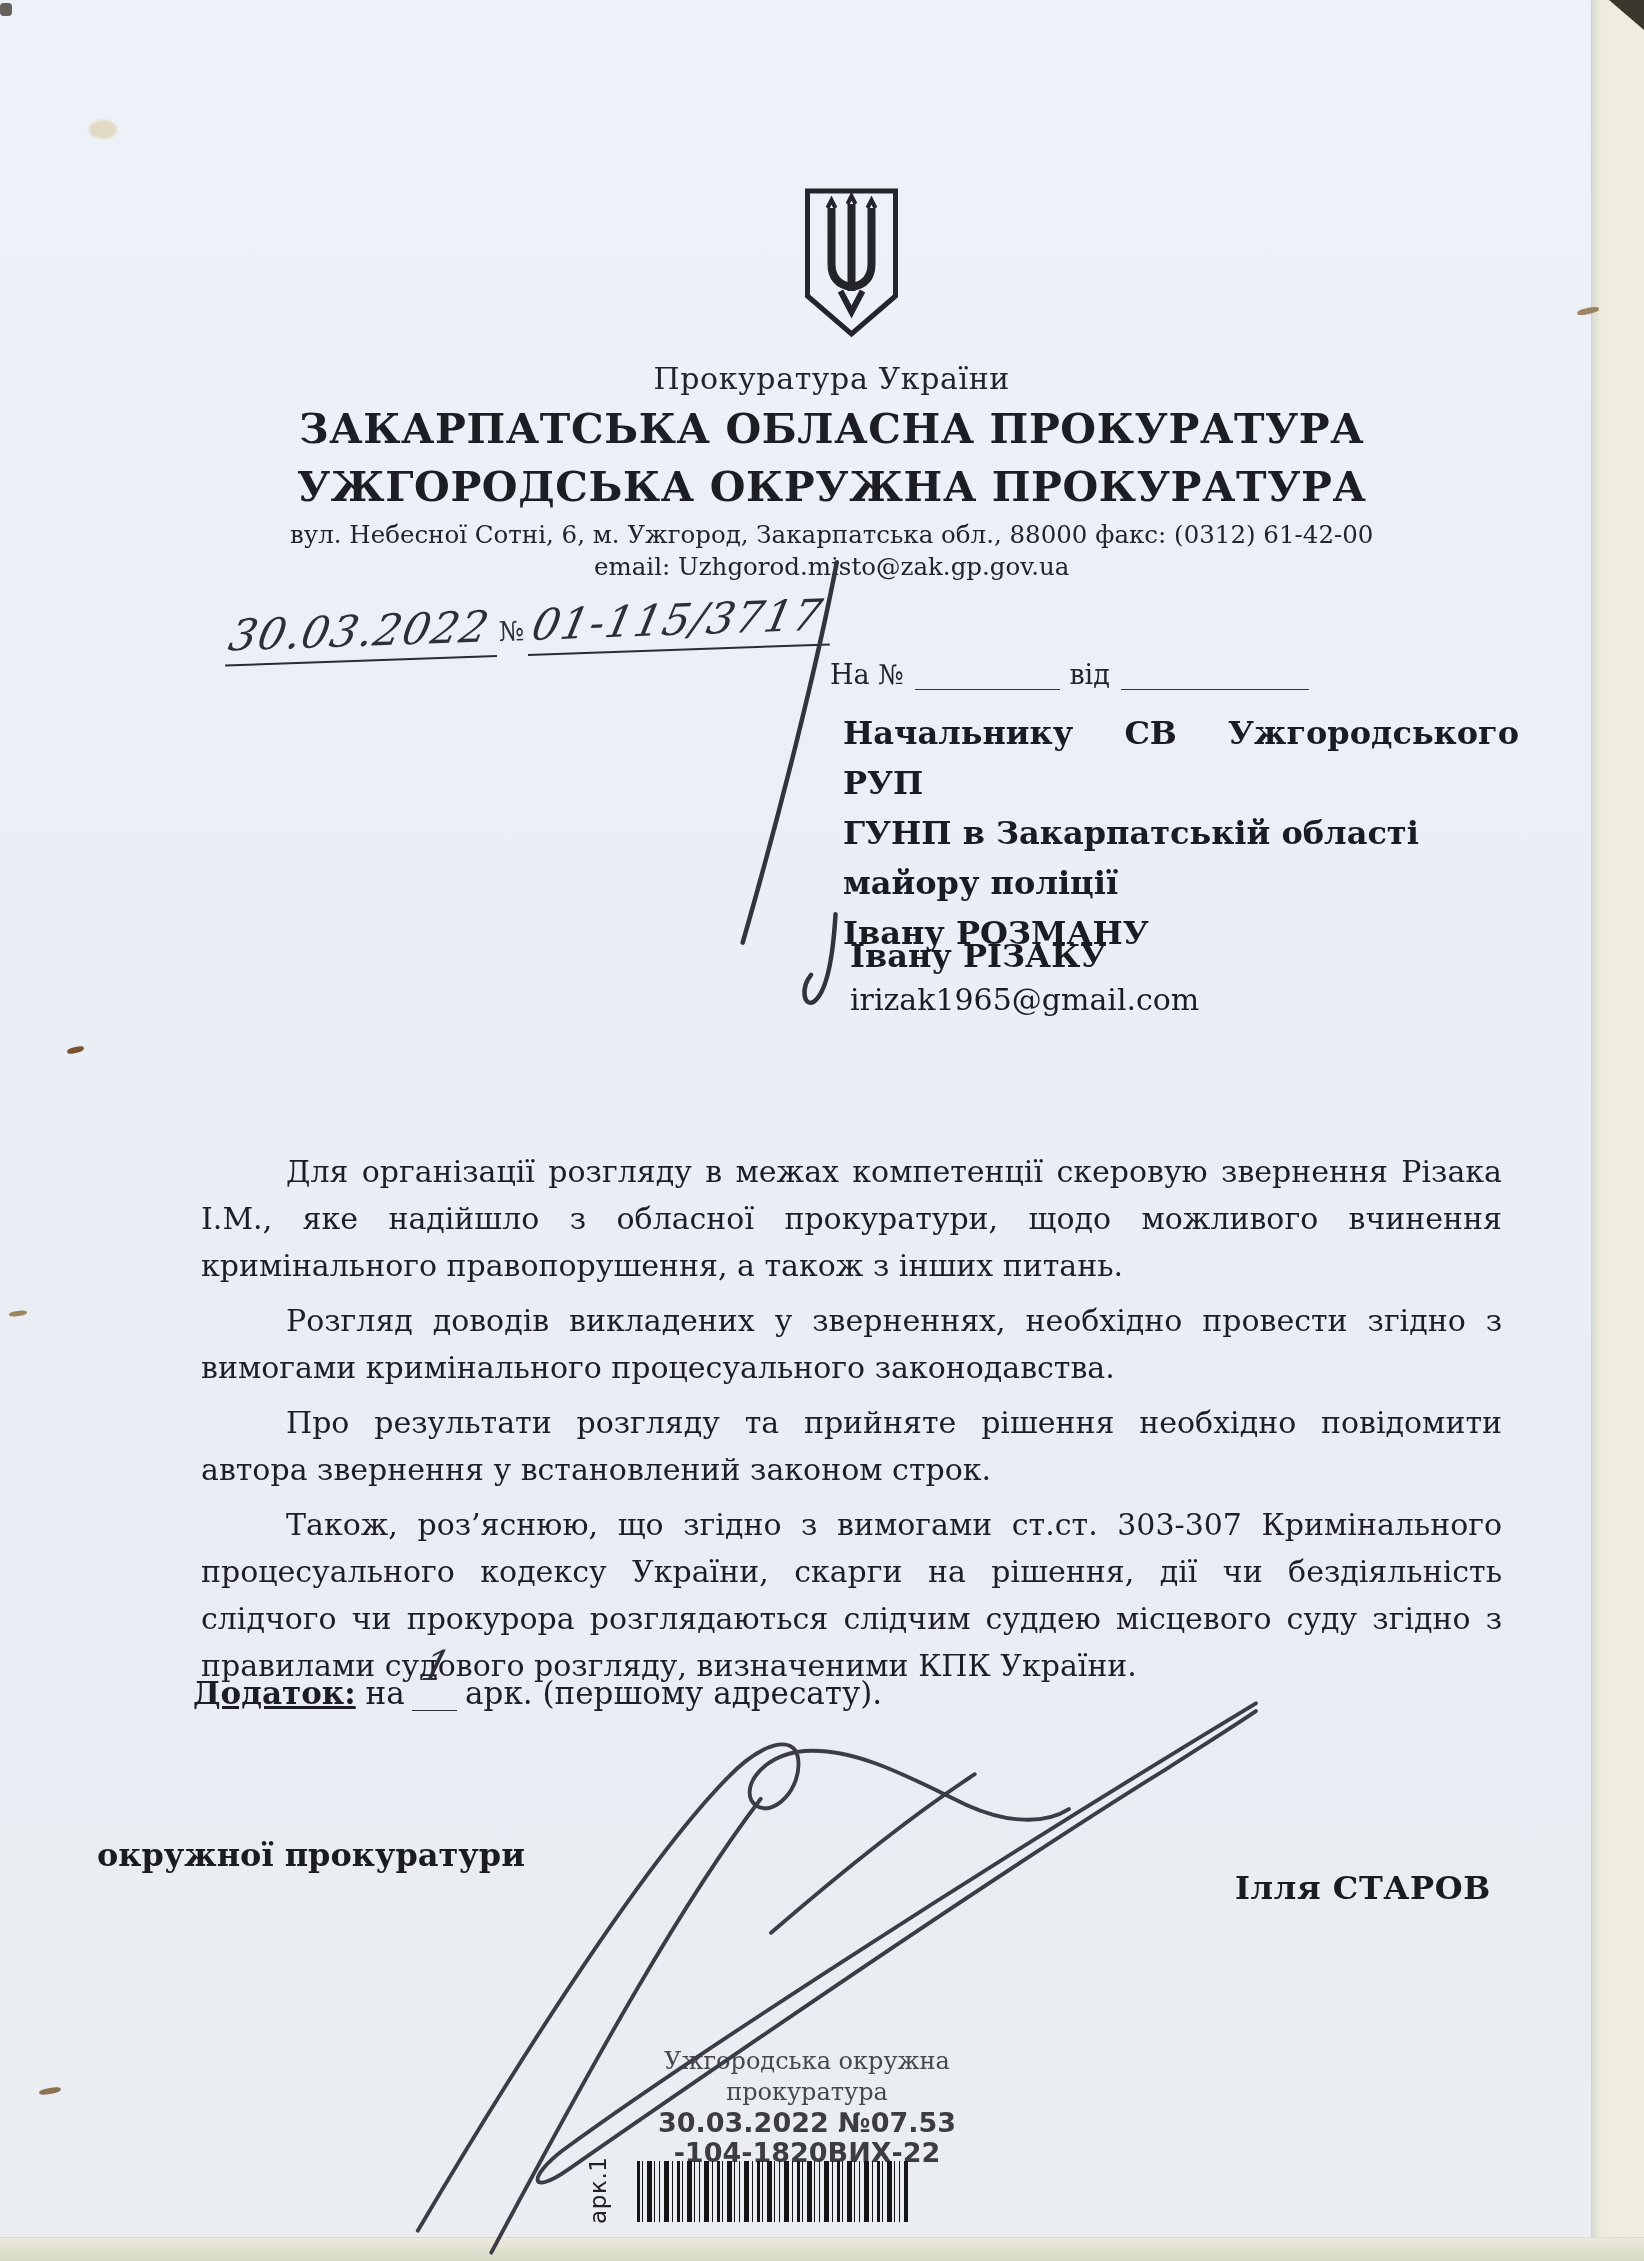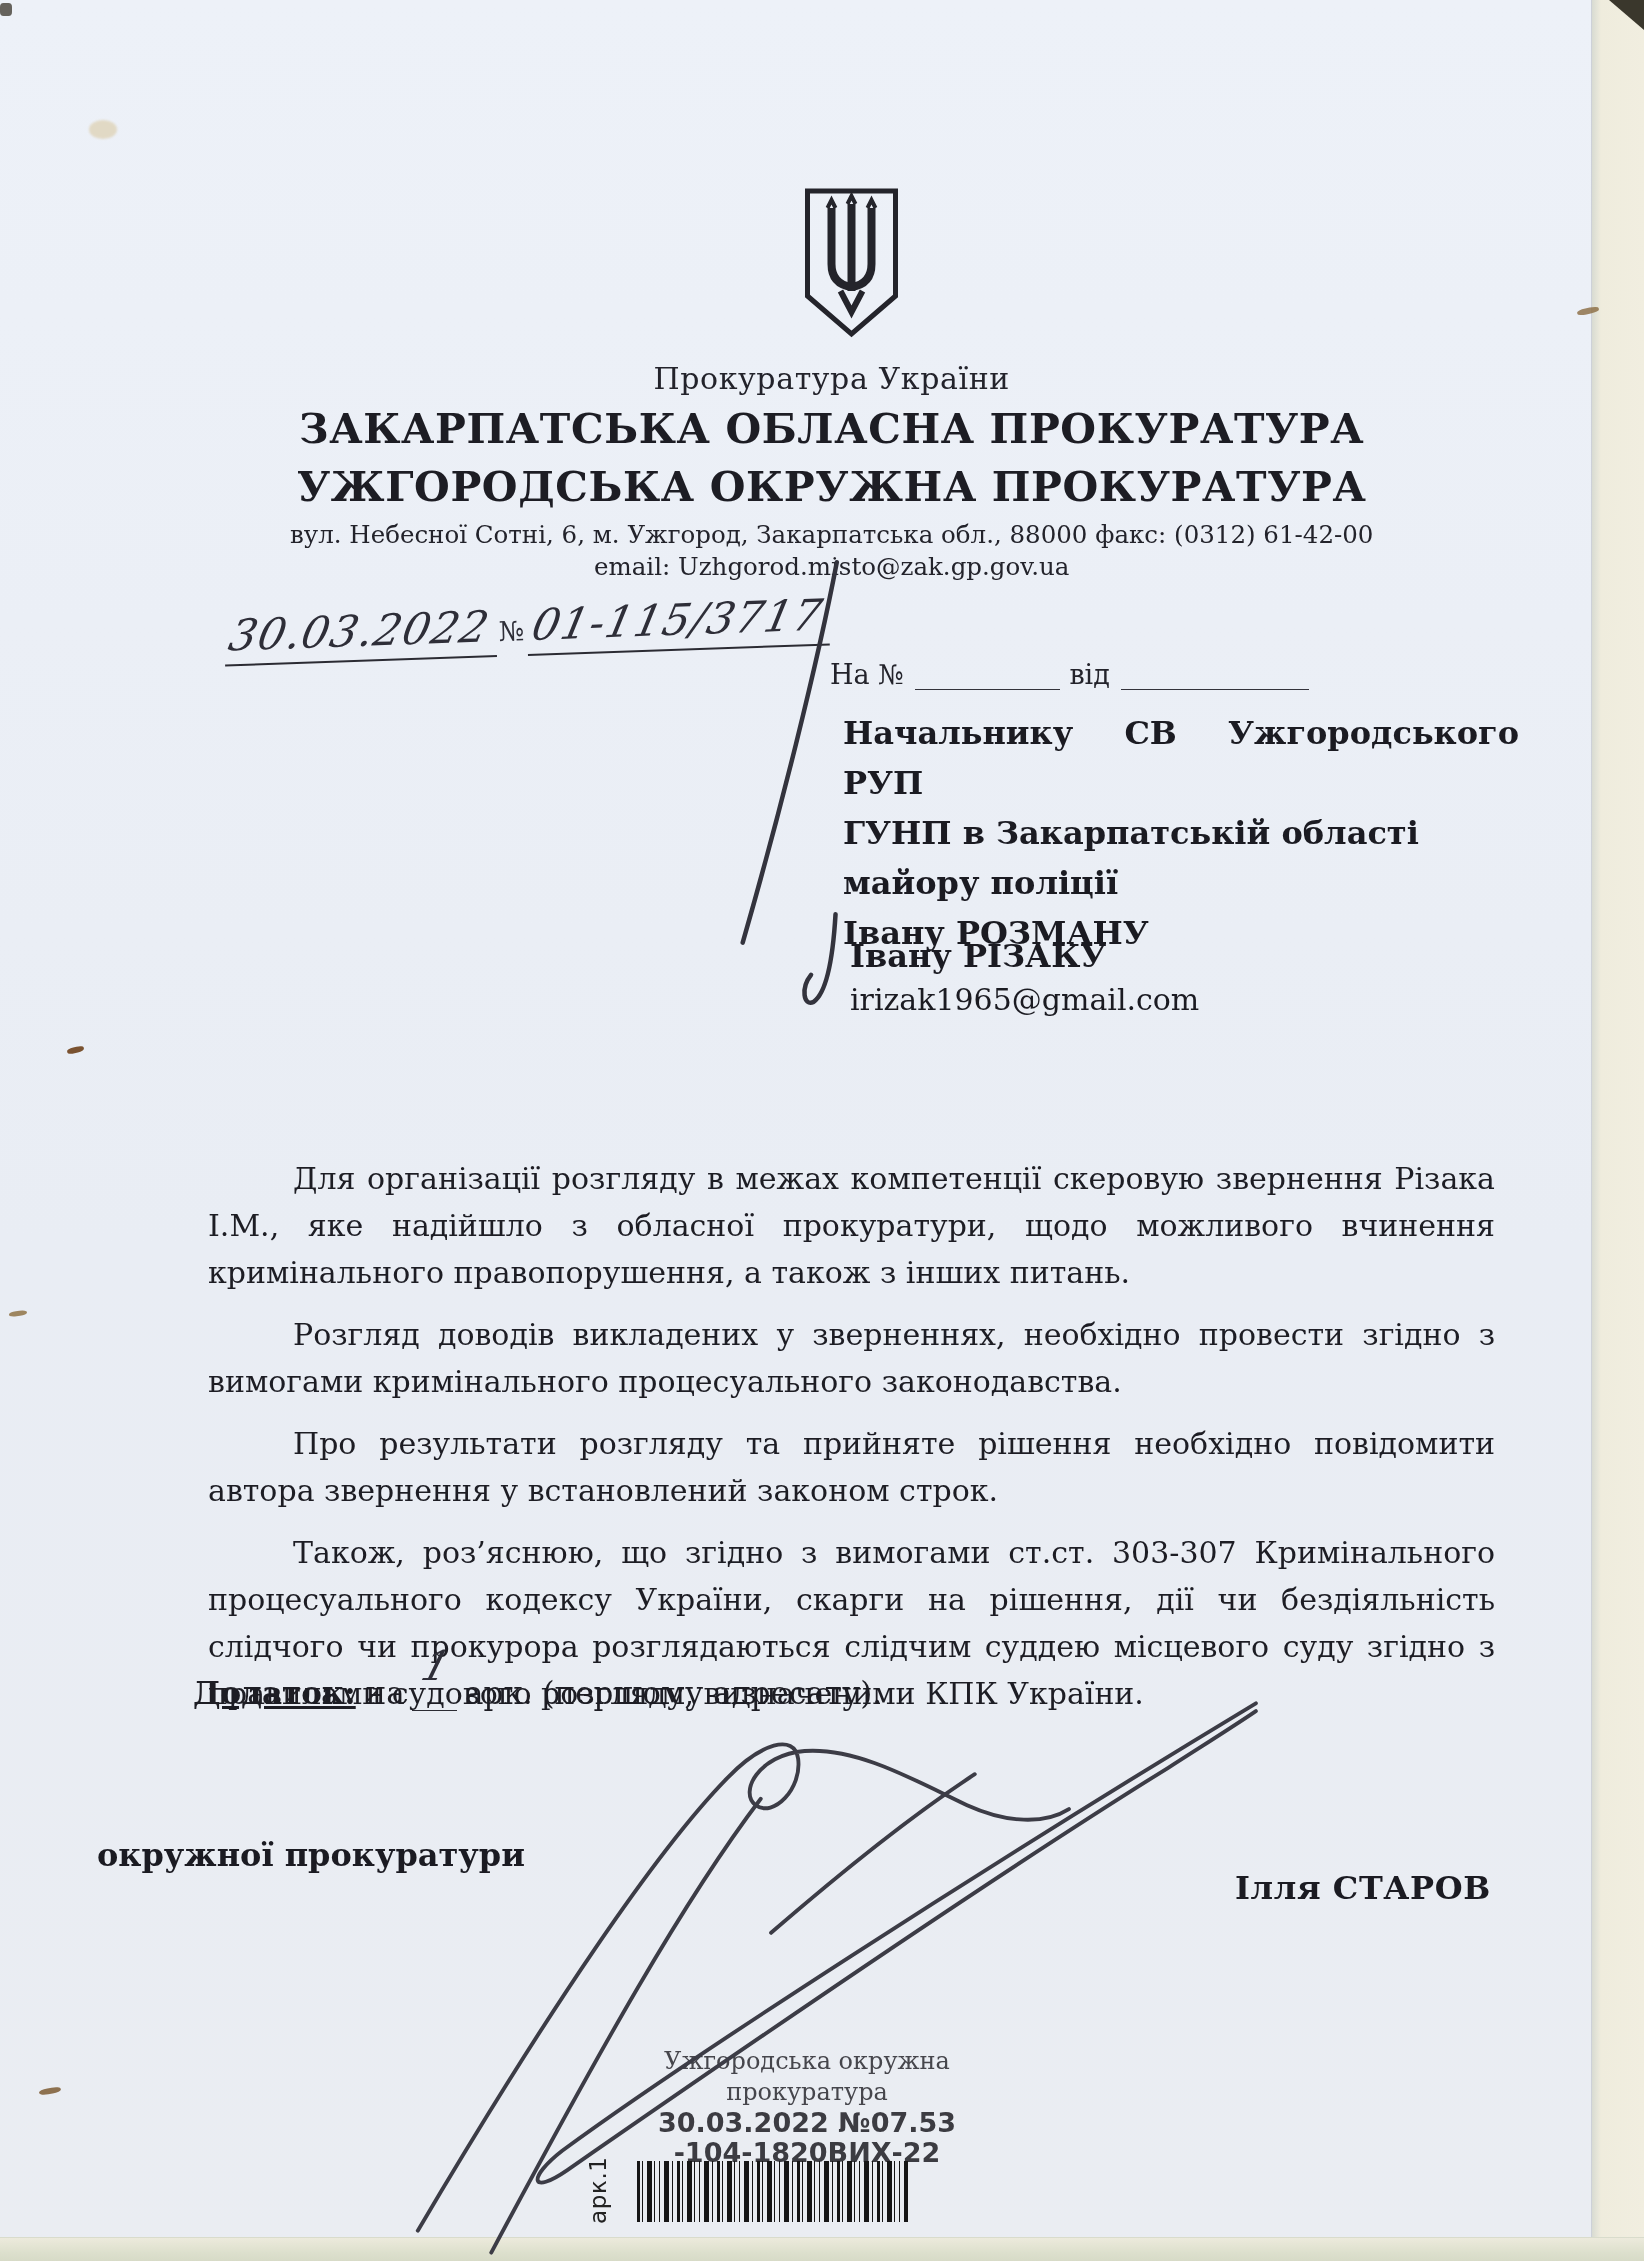--- a/index.html
+++ b/index.html
@@ -46,21 +46,21 @@
   .blank1{width:145px;margin:0 9px 0 11.6px;}
   .blank2{width:188px;margin-left:11.6px;}
   
   .recipient{left:843px;top:708px;width:676px;font-size:32px;font-weight:bold;line-height:50px;color:#1b1b22;}
   .just-last{text-align:justify;text-align-last:justify;}
   .recipient2{left:850px;top:935px;font-size:32px;color:#1b1b22;line-height:43px;}
   .recipient2 .nm{font-weight:bold;}
   .recipient2 .em{font-weight:normal;font-size:30px;}
   
   .body-block{left:193px;top:1140px;width:1317px;font-size:30px;line-height:47px;text-align:justify;color:#1d1d24;}
-  .body-block p{margin:15px;text-indent:85px;}
+  .body-block p{margin:8px;text-indent:85px;}
   
   .attach{left:193px;top:1675px;font-size:31px;color:#1d1d24;white-space:nowrap;}
   .attach .lbl{font-weight:bold;text-decoration:underline;}
   .attach-blank{display:inline-block;width:45px;border-bottom:1.9px solid #2b2b33;height:28px;vertical-align:bottom;margin:0 7.7px;position:relative;}
   .attach-one{position:absolute;left:10.3px;top:-40px;font-size:41px;font-style:italic;transform:skewX(-16deg);color:#2e2e38;}
   
   .sig-title{left:97px;top:1830px;font-size:32px;font-weight:bold;line-height:50px;color:#1b1b22;}
   .sig-name{left:1188px;top:1869px;font-size:32px;font-weight:bold;letter-spacing:0.6px;color:#1b1b22;margin-left:47px;}
   
   .stamp{left:549px;top:2045px;width:516px;text-align:center;color:#46464c;}

